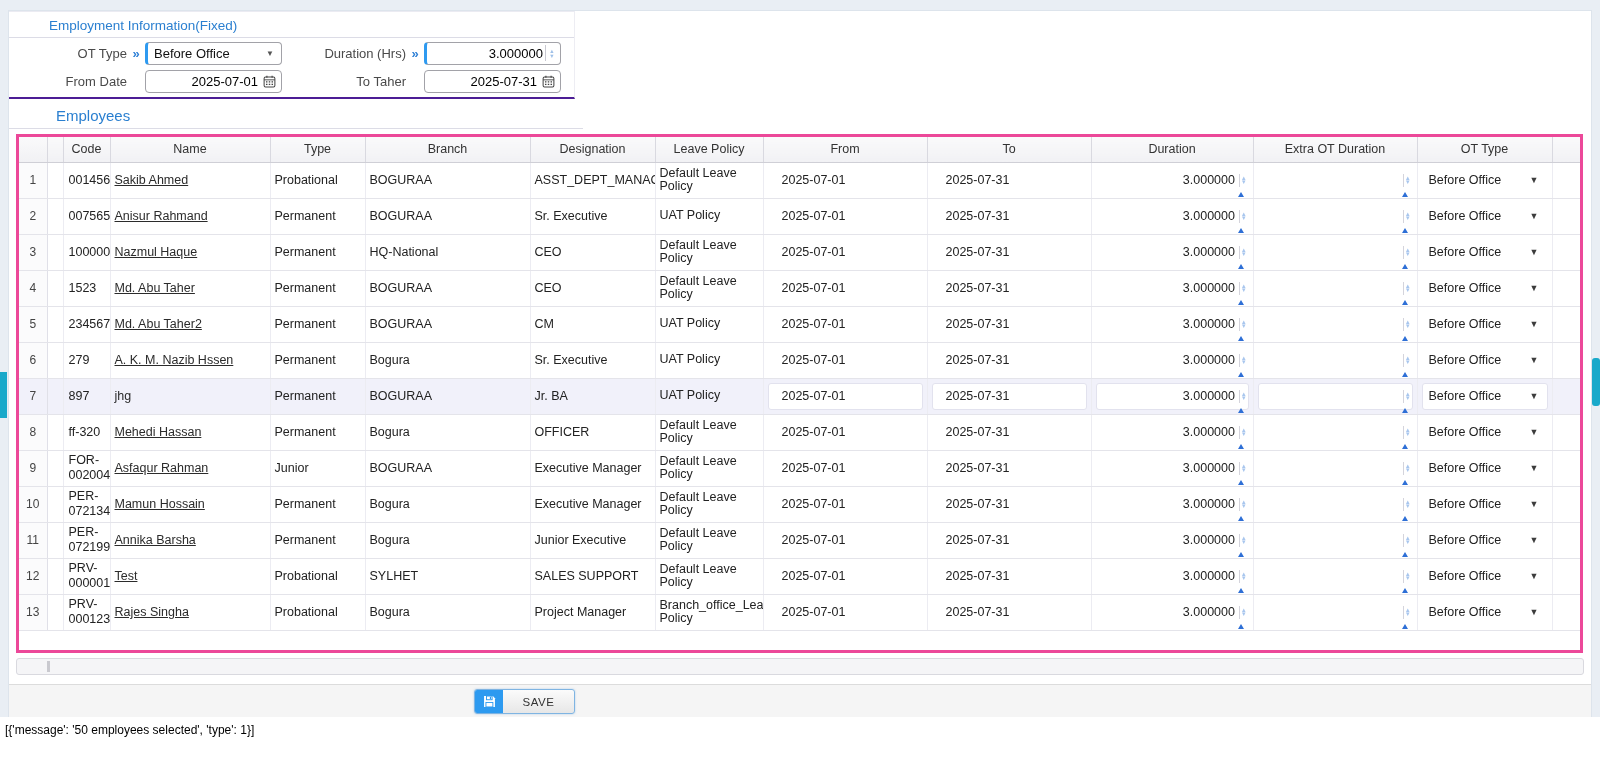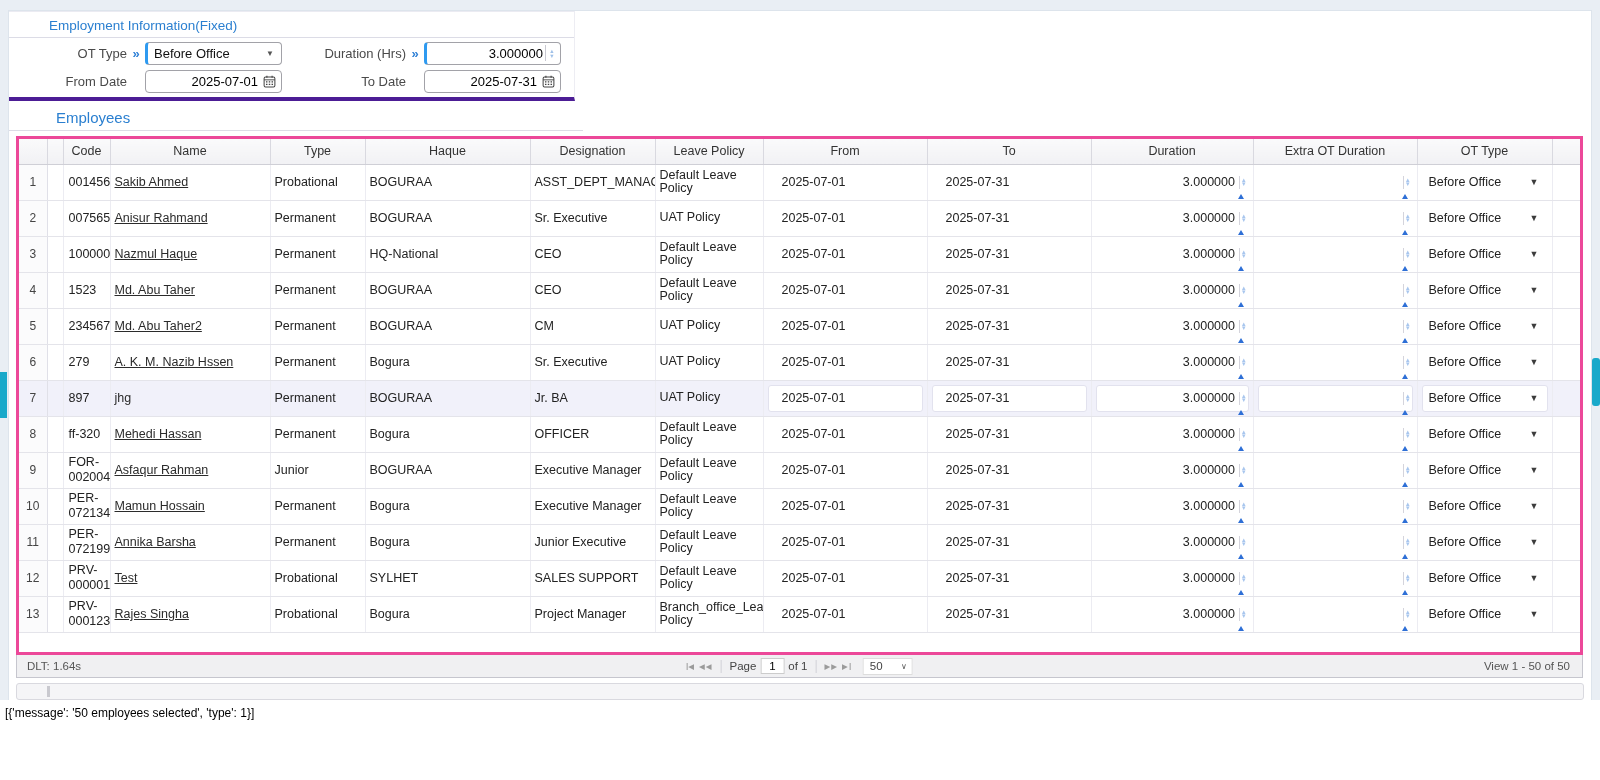--- a/index.html
+++ b/index.html
@@ -15,21 +15,21 @@
     background:#fff; height:31px; line-height:30px;
     border:1px solid #cdd7e0; border-top-color:#e0e7ee;
   }
   .page-title { font-size:15px; font-weight:bold; color:#2263a3; margin-left:18px; }
   .title-gap { height:5px; }
   .panel { background:#fff; border:1px solid #dde4ec; border-bottom:none; }
 
   
   .form-block {
     width:566px; border-top:1px solid #ebebf2; border-right:1px solid #ededf3;
-    border-bottom:4px solid #4c1d95; padding-bottom:3px;
+    border-bottom:2px solid #4c1d95; padding-bottom:3px;
   }
   .sec-head {
     font-size:13.5px; color:#2a7fd0; padding:6px 0 4px 40px;
     border-bottom:1px solid #dcdce6;
   }
   .sec-head2 {
     font-size:15px; color:#2a7fd0; padding:6px 0 4px 47px;
     border-bottom:1px solid #dcdce6; width:574px; margin-top:2px;
   }
   .f-row { display:flex; align-items:center; height:26px; margin-top:2px; }
@@ -205,21 +205,21 @@
               <line x1="9.8" y1="0.8" x2="9.8" y2="3" stroke="#444" stroke-width="1.2"></line>
               <rect x="3.2" y="6.7" width="1.6" height="1.4" fill="#444"></rect>
                 <rect x="6.2" y="6.7" width="1.6" height="1.4" fill="#444"></rect>
                 <rect x="9.2" y="6.7" width="1.6" height="1.4" fill="#444"></rect>
               <rect x="3.2" y="9.4" width="1.6" height="1.4" fill="#444"></rect>
                 <rect x="6.2" y="9.4" width="1.6" height="1.4" fill="#444"></rect>
                 <rect x="9.2" y="9.4" width="1.6" height="1.4" fill="#444"></rect>
             </svg>
           </span>
         </span>
-        <span class="f-label2">To Date</span>
+        <span class="f-label2">To Taher</span>
         <span class="req"></span>
         <span class="f-field">
           <span class="date-box">
             <input value="2025-07-31" style="">
             <svg width="13" height="13" viewBox="0 0 14 14">
               <rect x="1.2" y="2.2" width="11.6" height="10.6" rx="1.5" fill="none" stroke="#444" stroke-width="1.1"></rect>
               <line x1="1.2" y1="5.2" x2="12.8" y2="5.2" stroke="#444" stroke-width="1"></line>
               <line x1="4.2" y1="0.8" x2="4.2" y2="3" stroke="#444" stroke-width="1.2"></line>
               <line x1="9.8" y1="0.8" x2="9.8" y2="3" stroke="#444" stroke-width="1.2"></line>
               <rect x="3.2" y="6.7" width="1.6" height="1.4" fill="#444"></rect>
@@ -254,21 +254,21 @@
           <col style="width:135px">
             <col style="width:32px">
         </colgroup>
         <thead>
           <tr>
             <th></th>
             <th></th>
             <th>Code</th>
             <th>Name</th>
             <th>Type</th>
-            <th>Haque</th>
+            <th>Branch</th>
             <th>Designation</th>
             <th>Leave Policy</th>
             <th>From</th>
             <th>To</th>
             <th>Duration</th>
             <th>Extra OT Duration</th>
             <th>OT Type</th>
             <th></th>
           </tr>
         </thead>
@@ -829,44 +829,38 @@
                   <span>Before Office</span>
                   <span class="dd-arrow">▼</span>
                 </span>
         </td>
         <td class="c-spacer"></td>
       </tr>
           </tbody>
       </table>
     </div>
 
-    <div class="pager">
-      <span class="dlt">DLT: 1.64s</span>
-      <div class="pg-center">
-        <span class="pg-btn bar-left">◀</span>
-        <span class="pg-btn">◀◀</span>
-        <span class="pg-sep"></span>
-        <span>Page</span>
-        <input class="pg-input" value="1" style="">
-        <span>of 1</span>
-        <span class="pg-sep"></span>
-        <span class="pg-btn">▶▶</span>
-        <span class="pg-btn bar-right">▶</span>
-        <span class="pg-size">
-          <span>50</span>
-          <span class="pg-size-arrow">∨</span>
-        </span>
-      </div>
-      <span class="view-info">View 1 - 50 of 50</span>
-    </div>
 
     <div class="hscroll">
       <span class="hthumb"></span>
     </div>
 
+    <div class="save-strip">
+      <button class="save-btn">
+        <span class="save-icon">
+          <svg width="15" height="15" viewBox="0 0 16 16">
+            <path fill="#fff" d="M2.2 2.2h9.4l2.2 2.2v9.4H2.2z"></path>
+            <rect x="4.8" y="2.2" width="6" height="3.9" fill="none" stroke="#2d9af0" stroke-width="1"></rect>
+            <rect x="8.4" y="3" width="1.3" height="2.3" fill="#2d9af0"></rect>
+            <rect x="4.2" y="9" width="7.4" height="4.8" fill="none" stroke="#2d9af0" stroke-width="1"></rect>
+          </svg>
+        </span>
+        <span class="save-label">SAVE</span>
+      </button>
+    </div>
 
   </div>
 </div>
 
 <div class="status-msg">[{'message': '50 employees selected', 'type': 1}]</div>
 
 <div class="thumb-left"></div>
 <div class="thumb-right"></div>
 
 </body></html>

